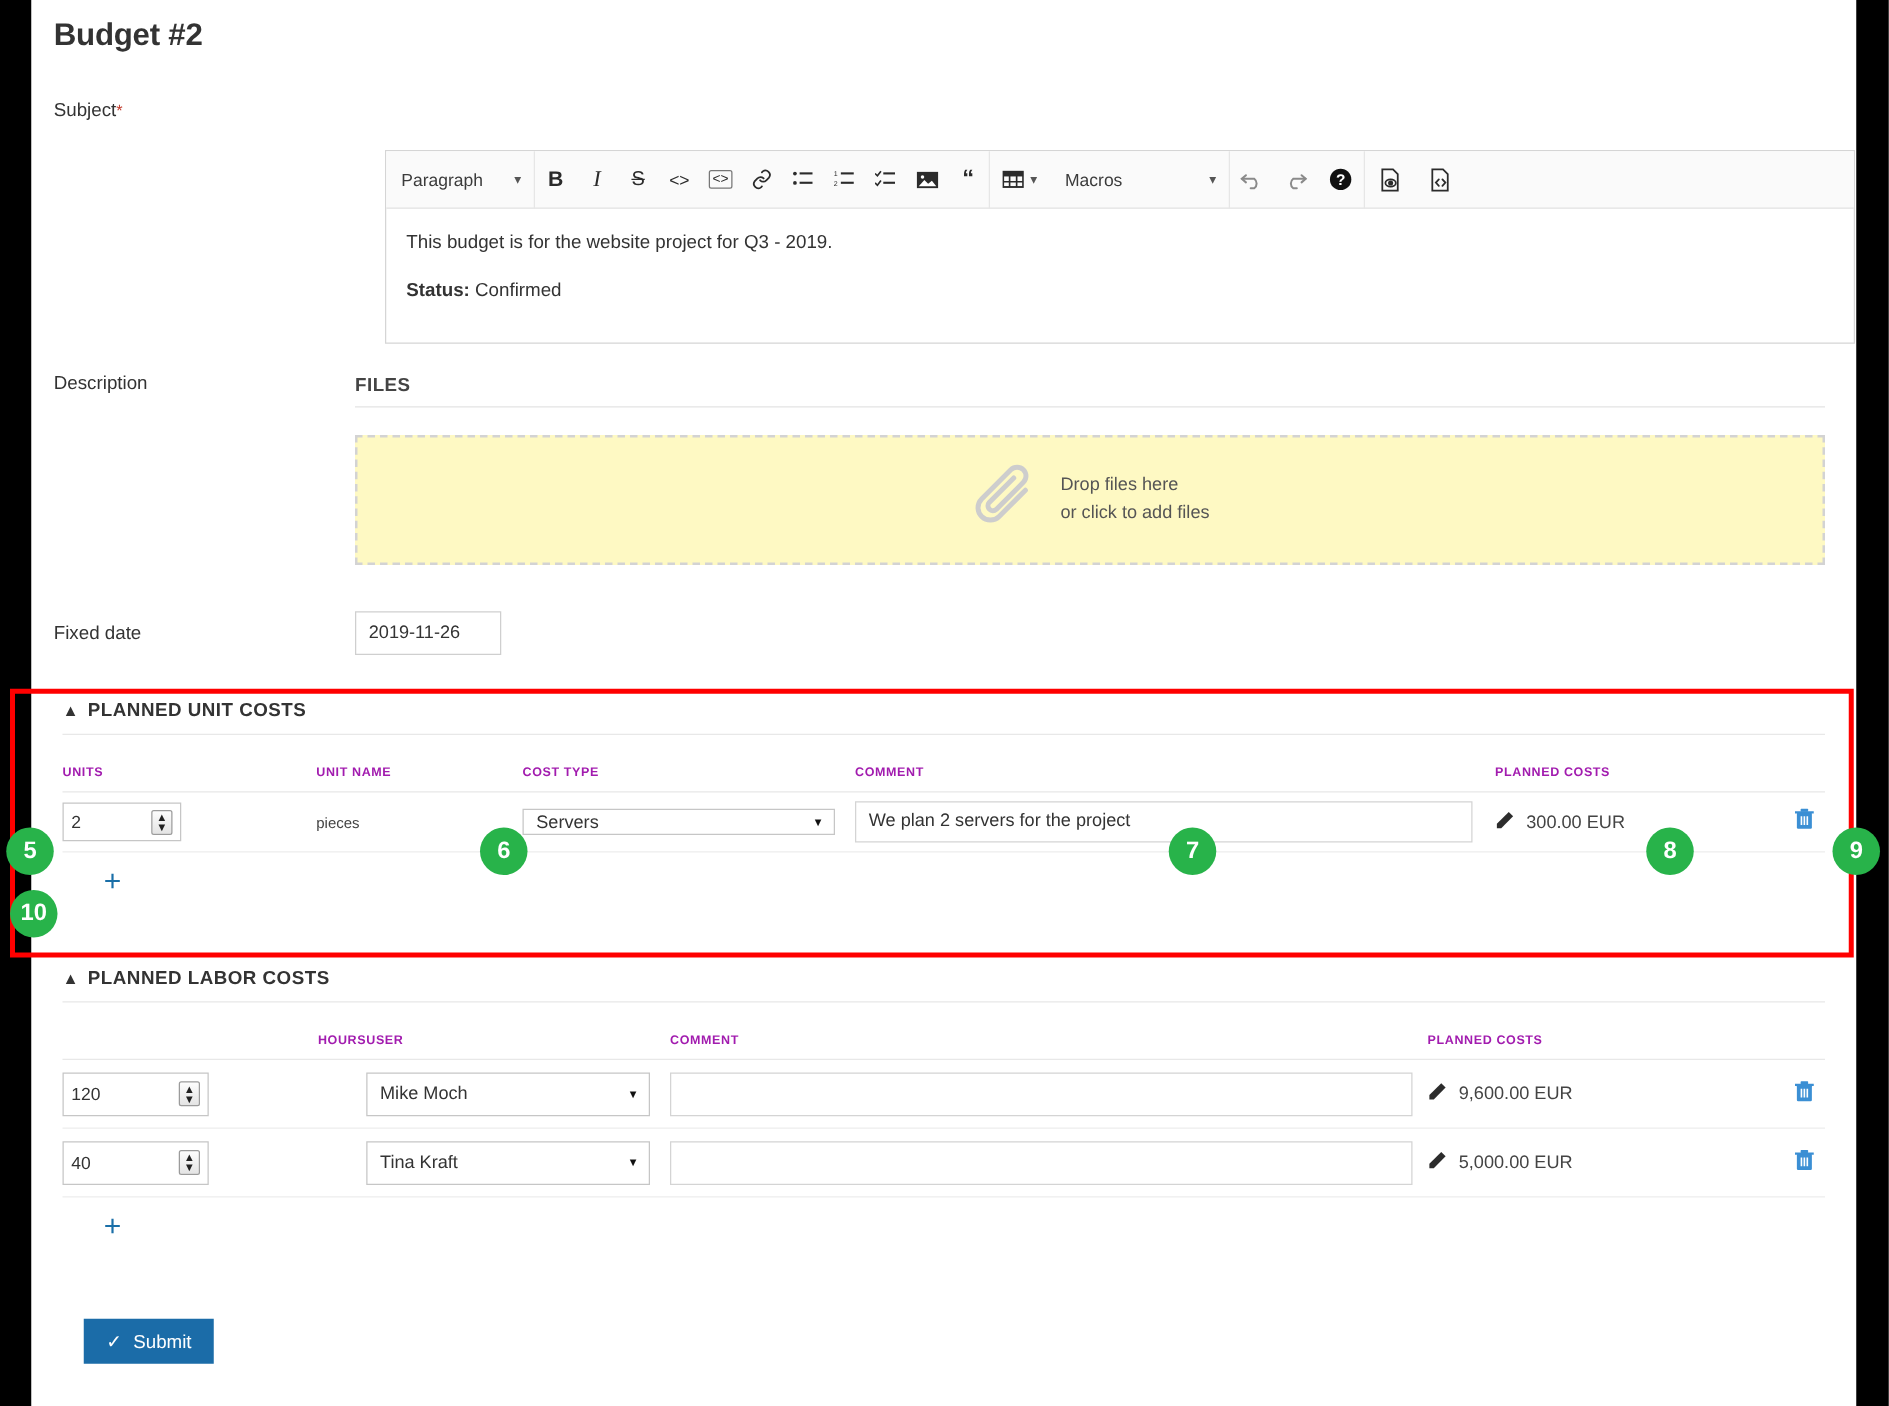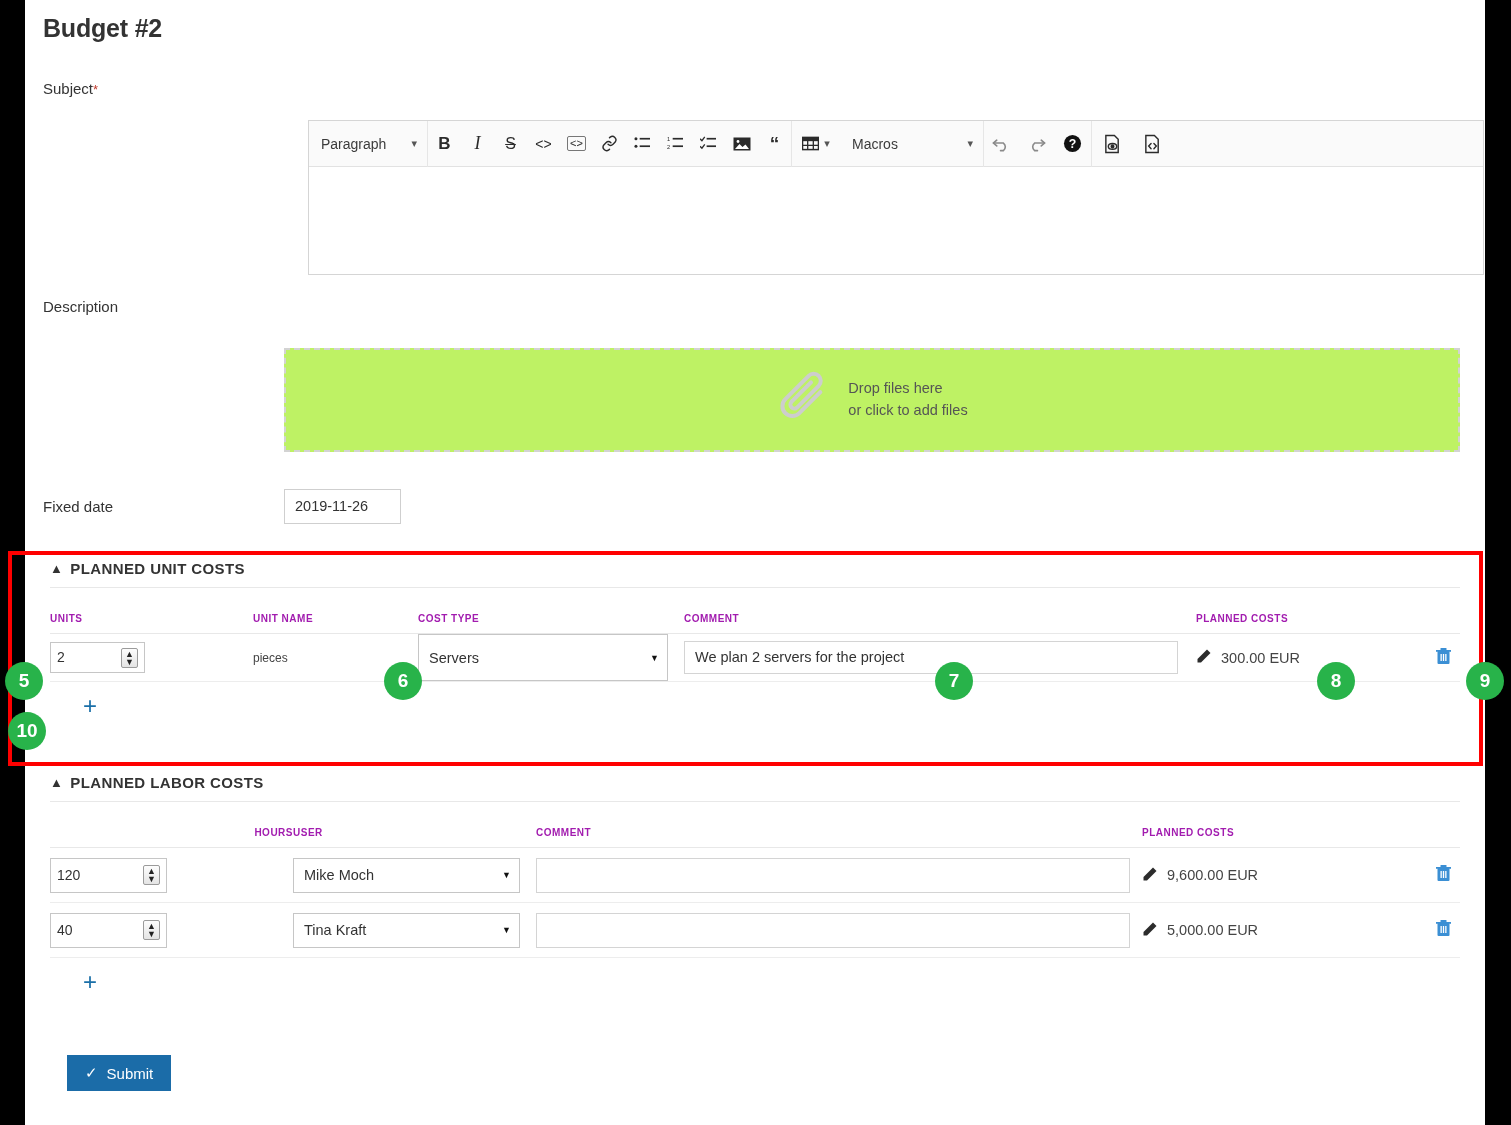--- a/index.html
+++ b/index.html
@@ -69,21 +69,21 @@
   
   .files-head {
     position:absolute; left:259px; top:300px; width:1176px;
   }
   .files-title {
     font-size:15px; font-weight:bold; color:#444; letter-spacing:0.4px;
     padding-bottom:8px; border-bottom:1px solid #e3e3e3;
   }
   .dropzone {
     position:absolute; left:259px; top:348px; width:1176px; height:104px;
-    border:2px dashed #d3d3d3; background:#bef264;
+    border:2px dashed #d3d3d3; background:#fef9c3;
     display:flex; align-items:center; justify-content:center; gap:16px;
   }
   .dz-text { font-size:14.5px; color:#555; line-height:1.5; }
 
   
   .date-input {
     position:absolute; left:259px; top:489px; width:117px; height:35px;
     border:1px solid #cfcfcf; background:#fff;
     font-size:14.5px; color:#333; padding:0 10px; line-height:33px;
   }
@@ -107,21 +107,21 @@
   }
   .num {
     width:95px; height:31px; border:1px solid #c6c6c6; background:#fff;
     font-size:14px; color:#333; padding:0 6px; line-height:29px;
     display:flex; align-items:center; justify-content:space-between;
   }
   .spin { font-size:9px; line-height:8px; color:#222; text-align:center;
           border:1px solid #9b9b9b; background:linear-gradient(#fdfdfd,#e4e4e4);
           padding:1px 3px; border-radius:2px; }
   .sel {
-    height:47px; border:1px solid #c6c6c6; background:#fff;
+    height:21px; border:1px solid #c6c6c6; background:#fff;
     font-size:14.5px; color:#333; padding:0 8px 0 10px;
     display:flex; align-items:center; justify-content:space-between;
   }
   .caret-dn { font-size:9px; color:#111; }
   .txt {
     height:33px; border:1px solid #d4d4d4; background:#fff;
     font-size:14.5px; color:#333; padding:0 10px; line-height:31px;
     overflow:hidden; white-space:nowrap;
   }
   .cost { display:flex; align-items:center; gap:9px; font-size:14.5px; color:#444; }
@@ -270,24 +270,31 @@
           </svg>
       </div>
       <div class="tb-btn" style="width:40px;">
         <svg width="19" height="20" viewBox="0 0 20 21" fill="none" stroke="#2b2b2b" stroke-width="1.5">
             <path d="M3 1.5 h9 l4 4 v14 h-13 z"></path>
             <path d="M8.5 10 L6 12.7 L8.5 15.4" stroke-linecap="round"></path>
             <path d="M11.5 10 L14 12.7 L11.5 15.4" stroke-linecap="round"></path>
           </svg>
       </div>
     </div>
+    <div class="editor-body">
+      <p>This budget is for the website project for Q3 - 2019.</p>
+      <p><b>Status:</b> <span>Confirmed</span></p>
+    </div>
   </div>
 
   <div class="label" style="top:298px;">Description</div>
 
+  <div class="files-head">
+    <div class="files-title">FILES</div>
+  </div>
   <div class="dropzone">
     <span>
       <svg width="56" height="56" viewBox="0 0 24 24" fill="none" stroke="#cdcdcd" stroke-width="1.7" stroke-linecap="round">
           <path d="M19 9.5 L10 18.5 a4.2 4.2 0 0 1-6-6 L14 2.5 a3 3 0 0 1 4.3 4.3 L9 16.1 a1.7 1.7 0 0 1-2.4-2.4 L15 5.3"></path>
         </svg>
     </span>
     <span class="dz-text">
       <span>Drop files here</span><br>
       <span>or click to add files</span>
     </span>

